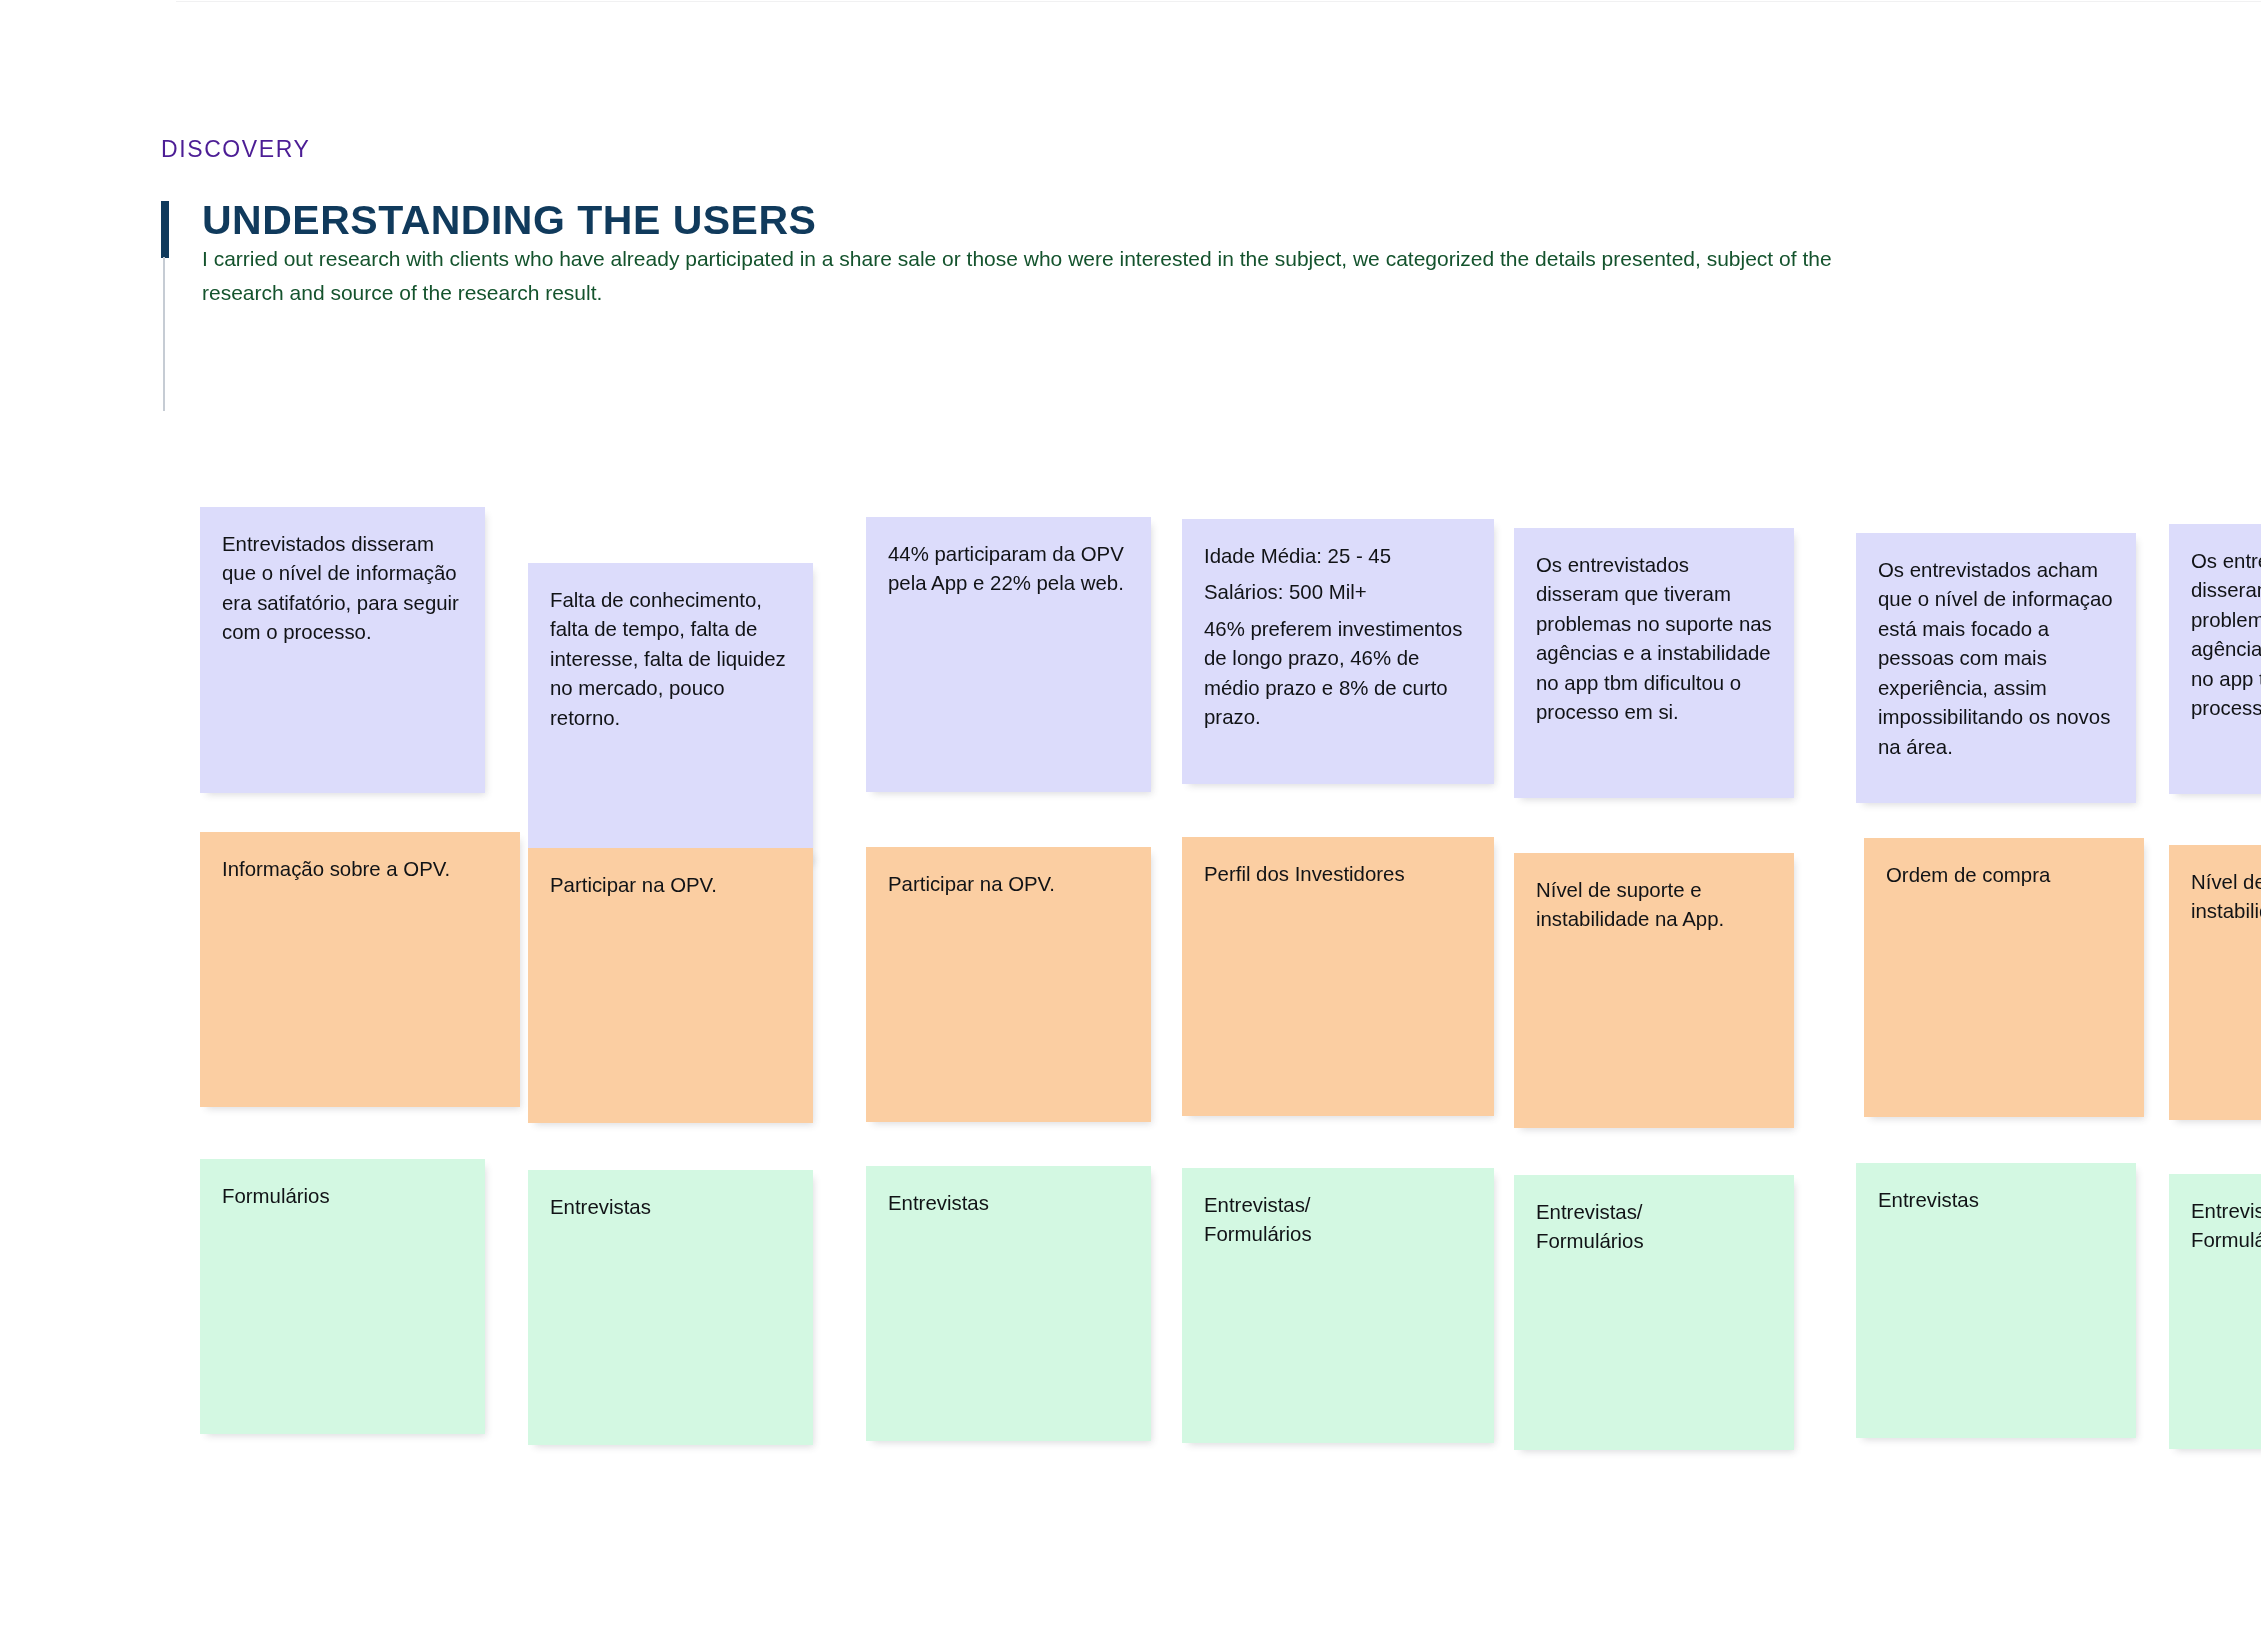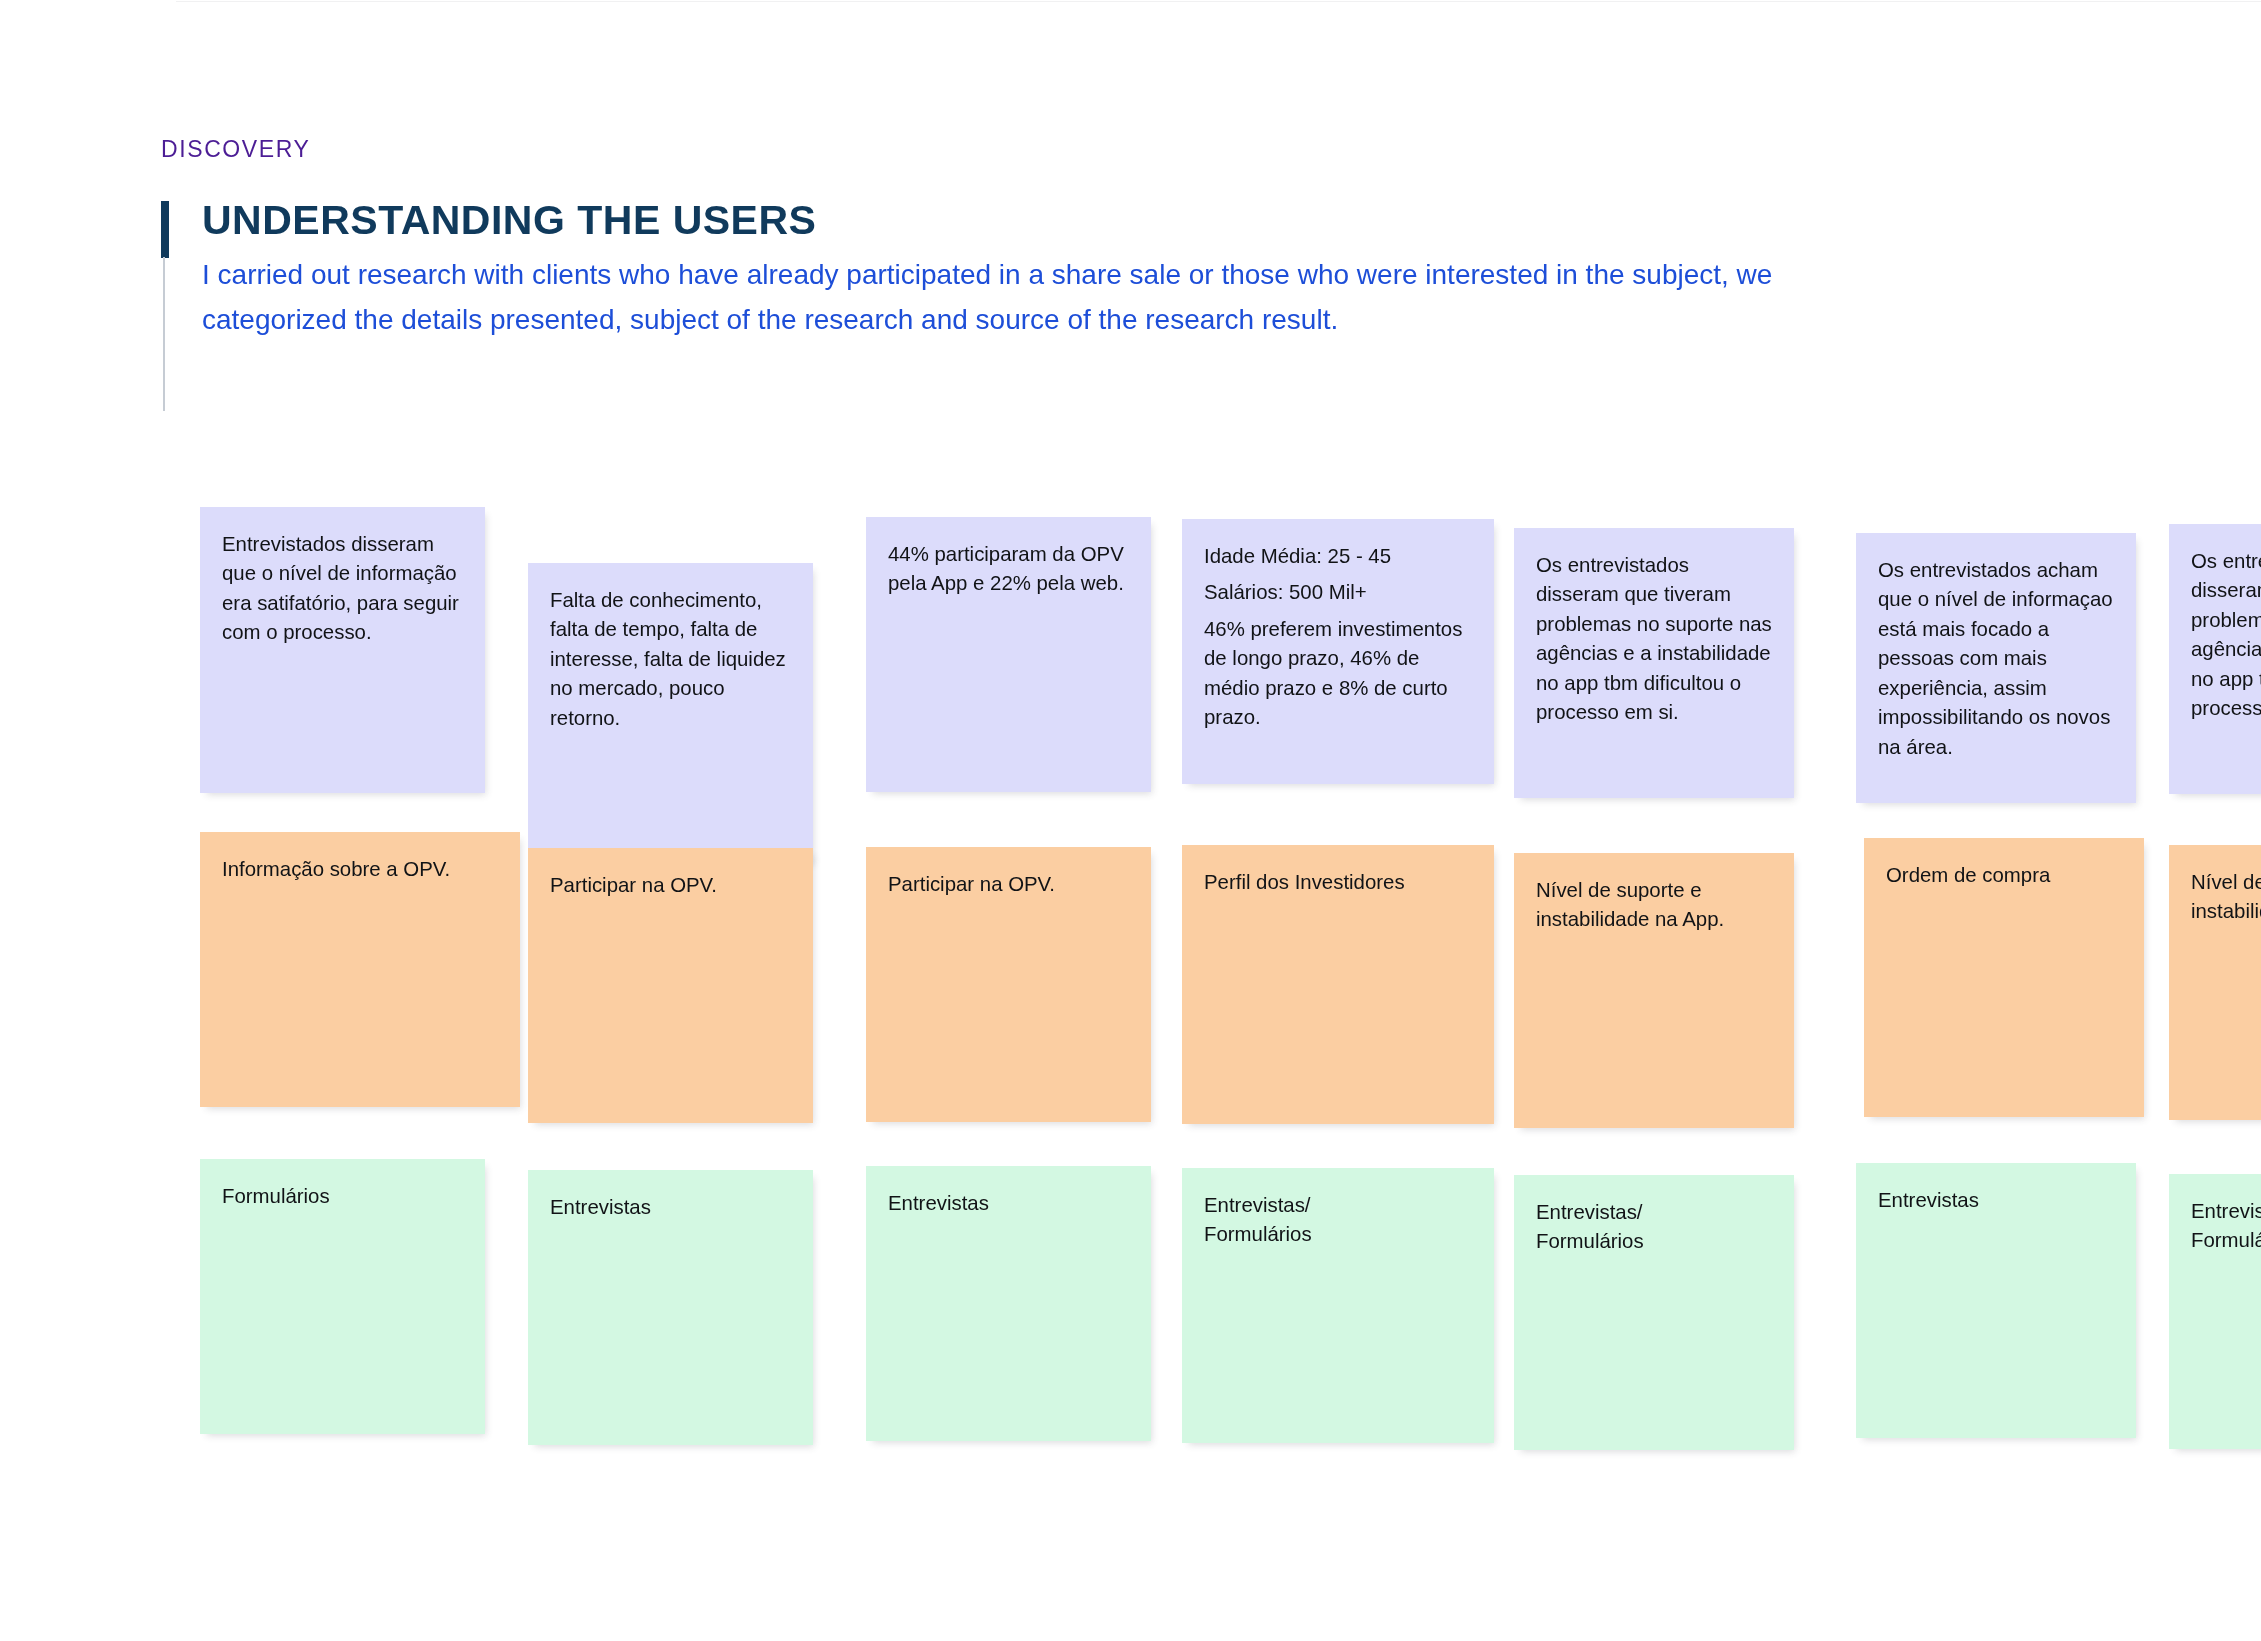--- a/index.html
+++ b/index.html
@@ -71,25 +71,25 @@
     top: 9px;
     font-size: 41px;
     font-weight: 700;
     letter-spacing: 0.5px;
     color: #103a5c;
     white-space: nowrap;
   }
   .page-subtitle {
     position: absolute;
     left: 41px;
-    top: 64px;
+    top: 54px;
     width: 1700px;
-    font-size: 28px;
+    font-size: 21px;
     line-height: 1.62;
-    color: #1d4ed8;
+    color: #14532d;
     font-weight: 400;
   }
 
   
   .board {
     position: absolute;
     left: 0;
     top: 0;
     width: 100%;
     height: 100%;
@@ -165,21 +165,21 @@
       <div class="row-topics">
         <div class="card" style="left: 200px; top: 832px; width: 320px; height: 275px;">
           <div class="card-text">Informação sobre a OPV.</div>
         </div>
         <div class="card" style="left: 528px; top: 848px; width: 285px; height: 275px;">
           <div class="card-text">Participar na OPV.</div>
         </div>
         <div class="card" style="left: 866px; top: 847px; width: 285px; height: 275px;">
           <div class="card-text">Participar na OPV.</div>
         </div>
-        <div class="card" style="left: 1182px; top: 837px; width: 312px; height: 279px; margin-top: 8px;">
+        <div class="card" style="left: 1182px; top: 837px; width: 312px; height: 279px;">
           <div class="card-text">Perfil dos Investidores</div>
         </div>
         <div class="card" style="left: 1514px; top: 853px; width: 280px; height: 275px;">
           <div class="card-text">Nível de suporte e instabilidade na App.</div>
         </div>
         <div class="card" style="left: 1856px; top: 838px; width: 280px; height: 279px; margin-left: 8px;">
           <div class="card-text">Ordem de compra</div>
         </div>
         <div class="card" style="left: 2169px; top: 845px; width: 280px; height: 275px;">
           <div class="card-text">Nível de suporte e instabilidade na App.</div>

